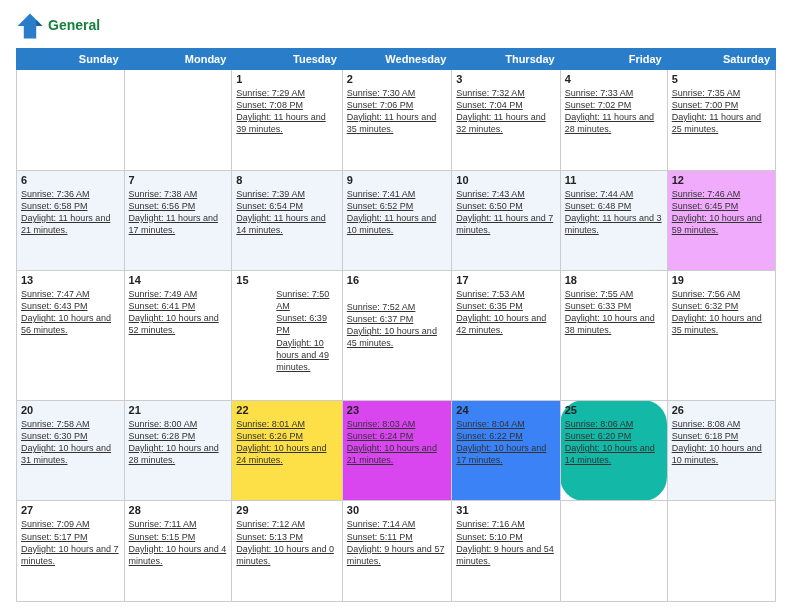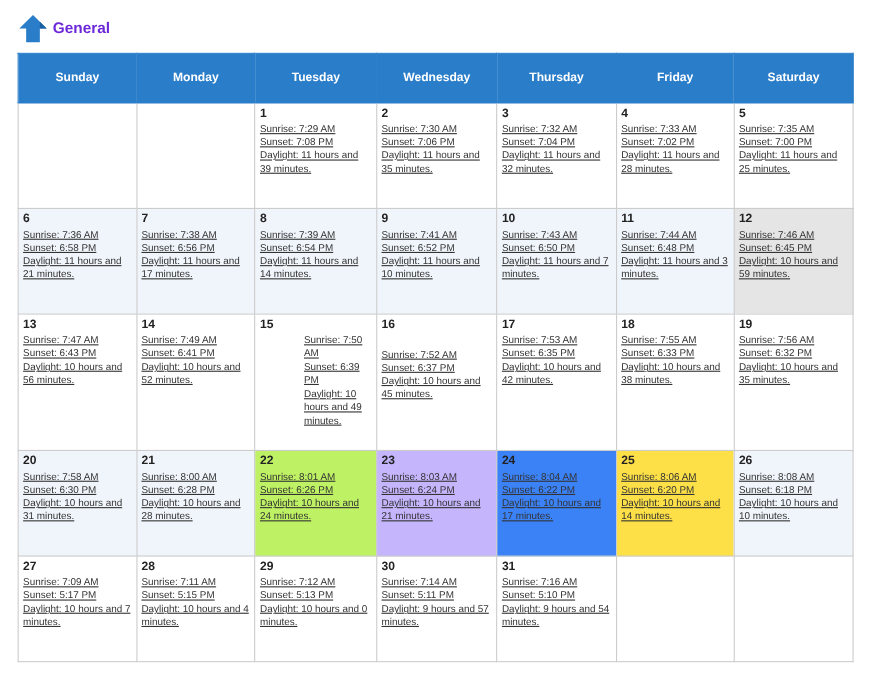--- a/index.html
+++ b/index.html
@@ -48,22 +48,22 @@
     .calendar-table {
       width: 100%;
       border-collapse: collapse;
       flex: 1;
     }
     .calendar-table th {
       background: #2a7dc9;
       color: #fff;
       font-size: 11px;
       font-weight: bold;
-      padding: 16px 5px;
-      text-align: center;
+      padding: 4px 5px;
+      text-align: right;
       border: 1px solid #2a7dc9;
     }
     .calendar-table td {
       border: 1px solid #ccc;
       vertical-align: top;
       padding: 3px 4px;
       font-size: 9.5px;
       color: #222;
       width: 113px;
       height: 82px;
@@ -92,21 +92,21 @@
 <body>
 
 <div class="page">
   <div class="header">
     <div class="logo">
       <svg class="logo-icon" viewBox="0 0 36 36">
         <polygon points="18,2 34,18 26,18 26,34 10,34 10,18 2,18" fill="#2a7dc9"></polygon>
         <polygon points="26,10 34,18 26,18" fill="#1a5fa0"></polygon>
       </svg>
       <div>
-        <div style="font-size:14px;font-weight:bold;color:#1a1a1a;line-height:1.1"><span style="color:#6d28d9">General</span></div>
+        <div style="font-size:14px;font-weight:bold;color:#1a1a1a;line-height:1.1"><span style="color:#15803d">General</span></div>
         <div style="font-size:14px;font-weight:bold;color:#2a7dc9;line-height:1.1"></div>
       </div>
     </div>
     <div class="title-block">
       <div class="month-title"></div>
       <div class="location"></div>
     </div>
   </div>
 
   <table class="calendar-table">
@@ -186,21 +186,21 @@
             <div class="day-info" style="white-space: pre-line;">Sunrise: 7:43 AM
 Sunset: 6:50 PM
 Daylight: 11 hours and 7 minutes.</div>
           </td>
           <td style="background: rgb(240, 245, 251);">
             <span class="day-num">11</span>
             <div class="day-info" style="white-space: pre-line;">Sunrise: 7:44 AM
 Sunset: 6:48 PM
 Daylight: 11 hours and 3 minutes.</div>
           </td>
-          <td style="background: #e5e5e5;">
+          <td style="background: #f0abfc;">
             <span class="day-num">12</span>
             <div class="day-info" style="white-space: pre-line;">Sunrise: 7:46 AM
 Sunset: 6:45 PM
 Daylight: 10 hours and 59 minutes.</div>
           </td>
         </tr>
         <tr>
           <td>
             <span class="day-num">13</span>
             <div class="day-info" style="white-space: pre-line;">Sunrise: 7:47 AM
@@ -250,39 +250,39 @@
             <div class="day-info" style="white-space: pre-line;">Sunrise: 7:58 AM
 Sunset: 6:30 PM
 Daylight: 10 hours and 31 minutes.</div>
           </td>
           <td style="background: rgb(240, 245, 251);">
             <span class="day-num">21</span>
             <div class="day-info" style="white-space: pre-line;">Sunrise: 8:00 AM
 Sunset: 6:28 PM
 Daylight: 10 hours and 28 minutes.</div>
           </td>
-          <td style="background: #bef264;">
+          <td style="background: #fde047;">
             <span class="day-num">22</span>
             <div class="day-info" style="white-space: pre-line;">Sunrise: 8:01 AM
 Sunset: 6:26 PM
 Daylight: 10 hours and 24 minutes.</div>
           </td>
-          <td style="background: #c4b5fd;">
+          <td style="background: #d946ef;">
             <span class="day-num">23</span>
             <div class="day-info" style="white-space: pre-line;">Sunrise: 8:03 AM
 Sunset: 6:24 PM
 Daylight: 10 hours and 21 minutes.</div>
           </td>
           <td style="background: #3b82f6;">
             <span class="day-num">24</span>
             <div class="day-info" style="white-space: pre-line;">Sunrise: 8:04 AM
 Sunset: 6:22 PM
 Daylight: 10 hours and 17 minutes.</div>
           </td>
-          <td style="background: #fde047;">
+          <td style="background: #14b8a6; border-radius: 24px;">
             <span class="day-num">25</span>
             <div class="day-info" style="white-space: pre-line;">Sunrise: 8:06 AM
 Sunset: 6:20 PM
 Daylight: 10 hours and 14 minutes.</div>
           </td>
           <td style="background: rgb(240, 245, 251);">
             <span class="day-num">26</span>
             <div class="day-info" style="white-space: pre-line;">Sunrise: 8:08 AM
 Sunset: 6:18 PM
 Daylight: 10 hours and 10 minutes.</div>

